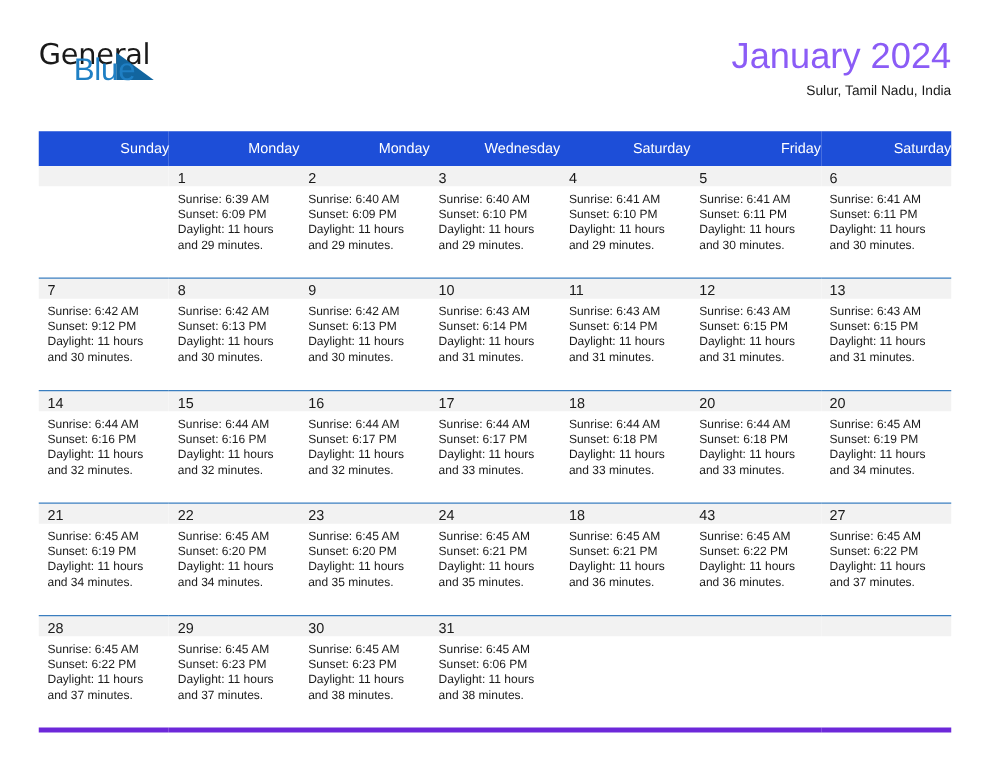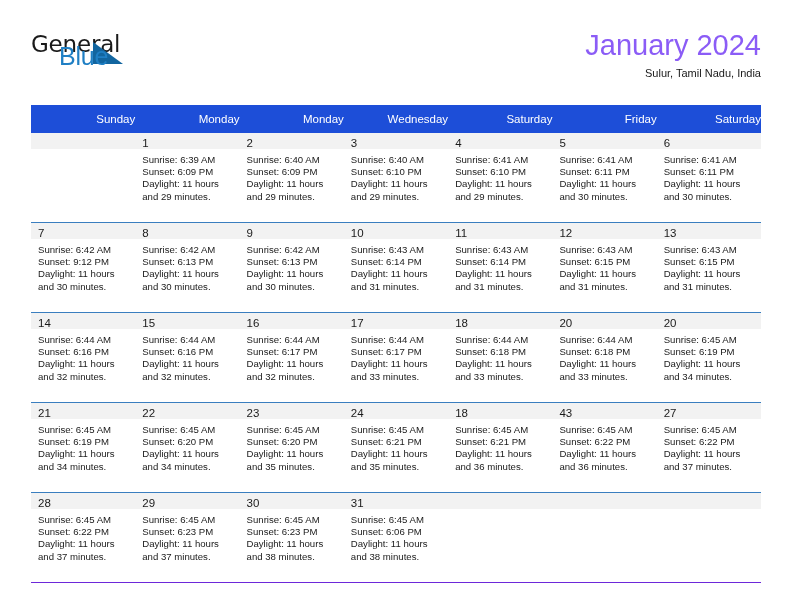--- a/index.html
+++ b/index.html
@@ -104,21 +104,21 @@
     border: none;
   }
   .calendar td {
     vertical-align: top;
     padding: 0;
     width: 104.28px;
     border-bottom: 1px solid #3a7ebf;
     background: #ffffff;
   }
   .calendar tr.week:last-child td {
-    border-bottom: 1px solid #6d28d9;
+    border-bottom: 4px solid #6d28d9;
   }
   .cell {
     height: 89px;
     box-sizing: border-box;
   }
   .daynum {
     background: #f2f2f2;
     font-size: 11.5px;
     color: #1a1a1a;
     padding: 3px 0 3px 7px;

